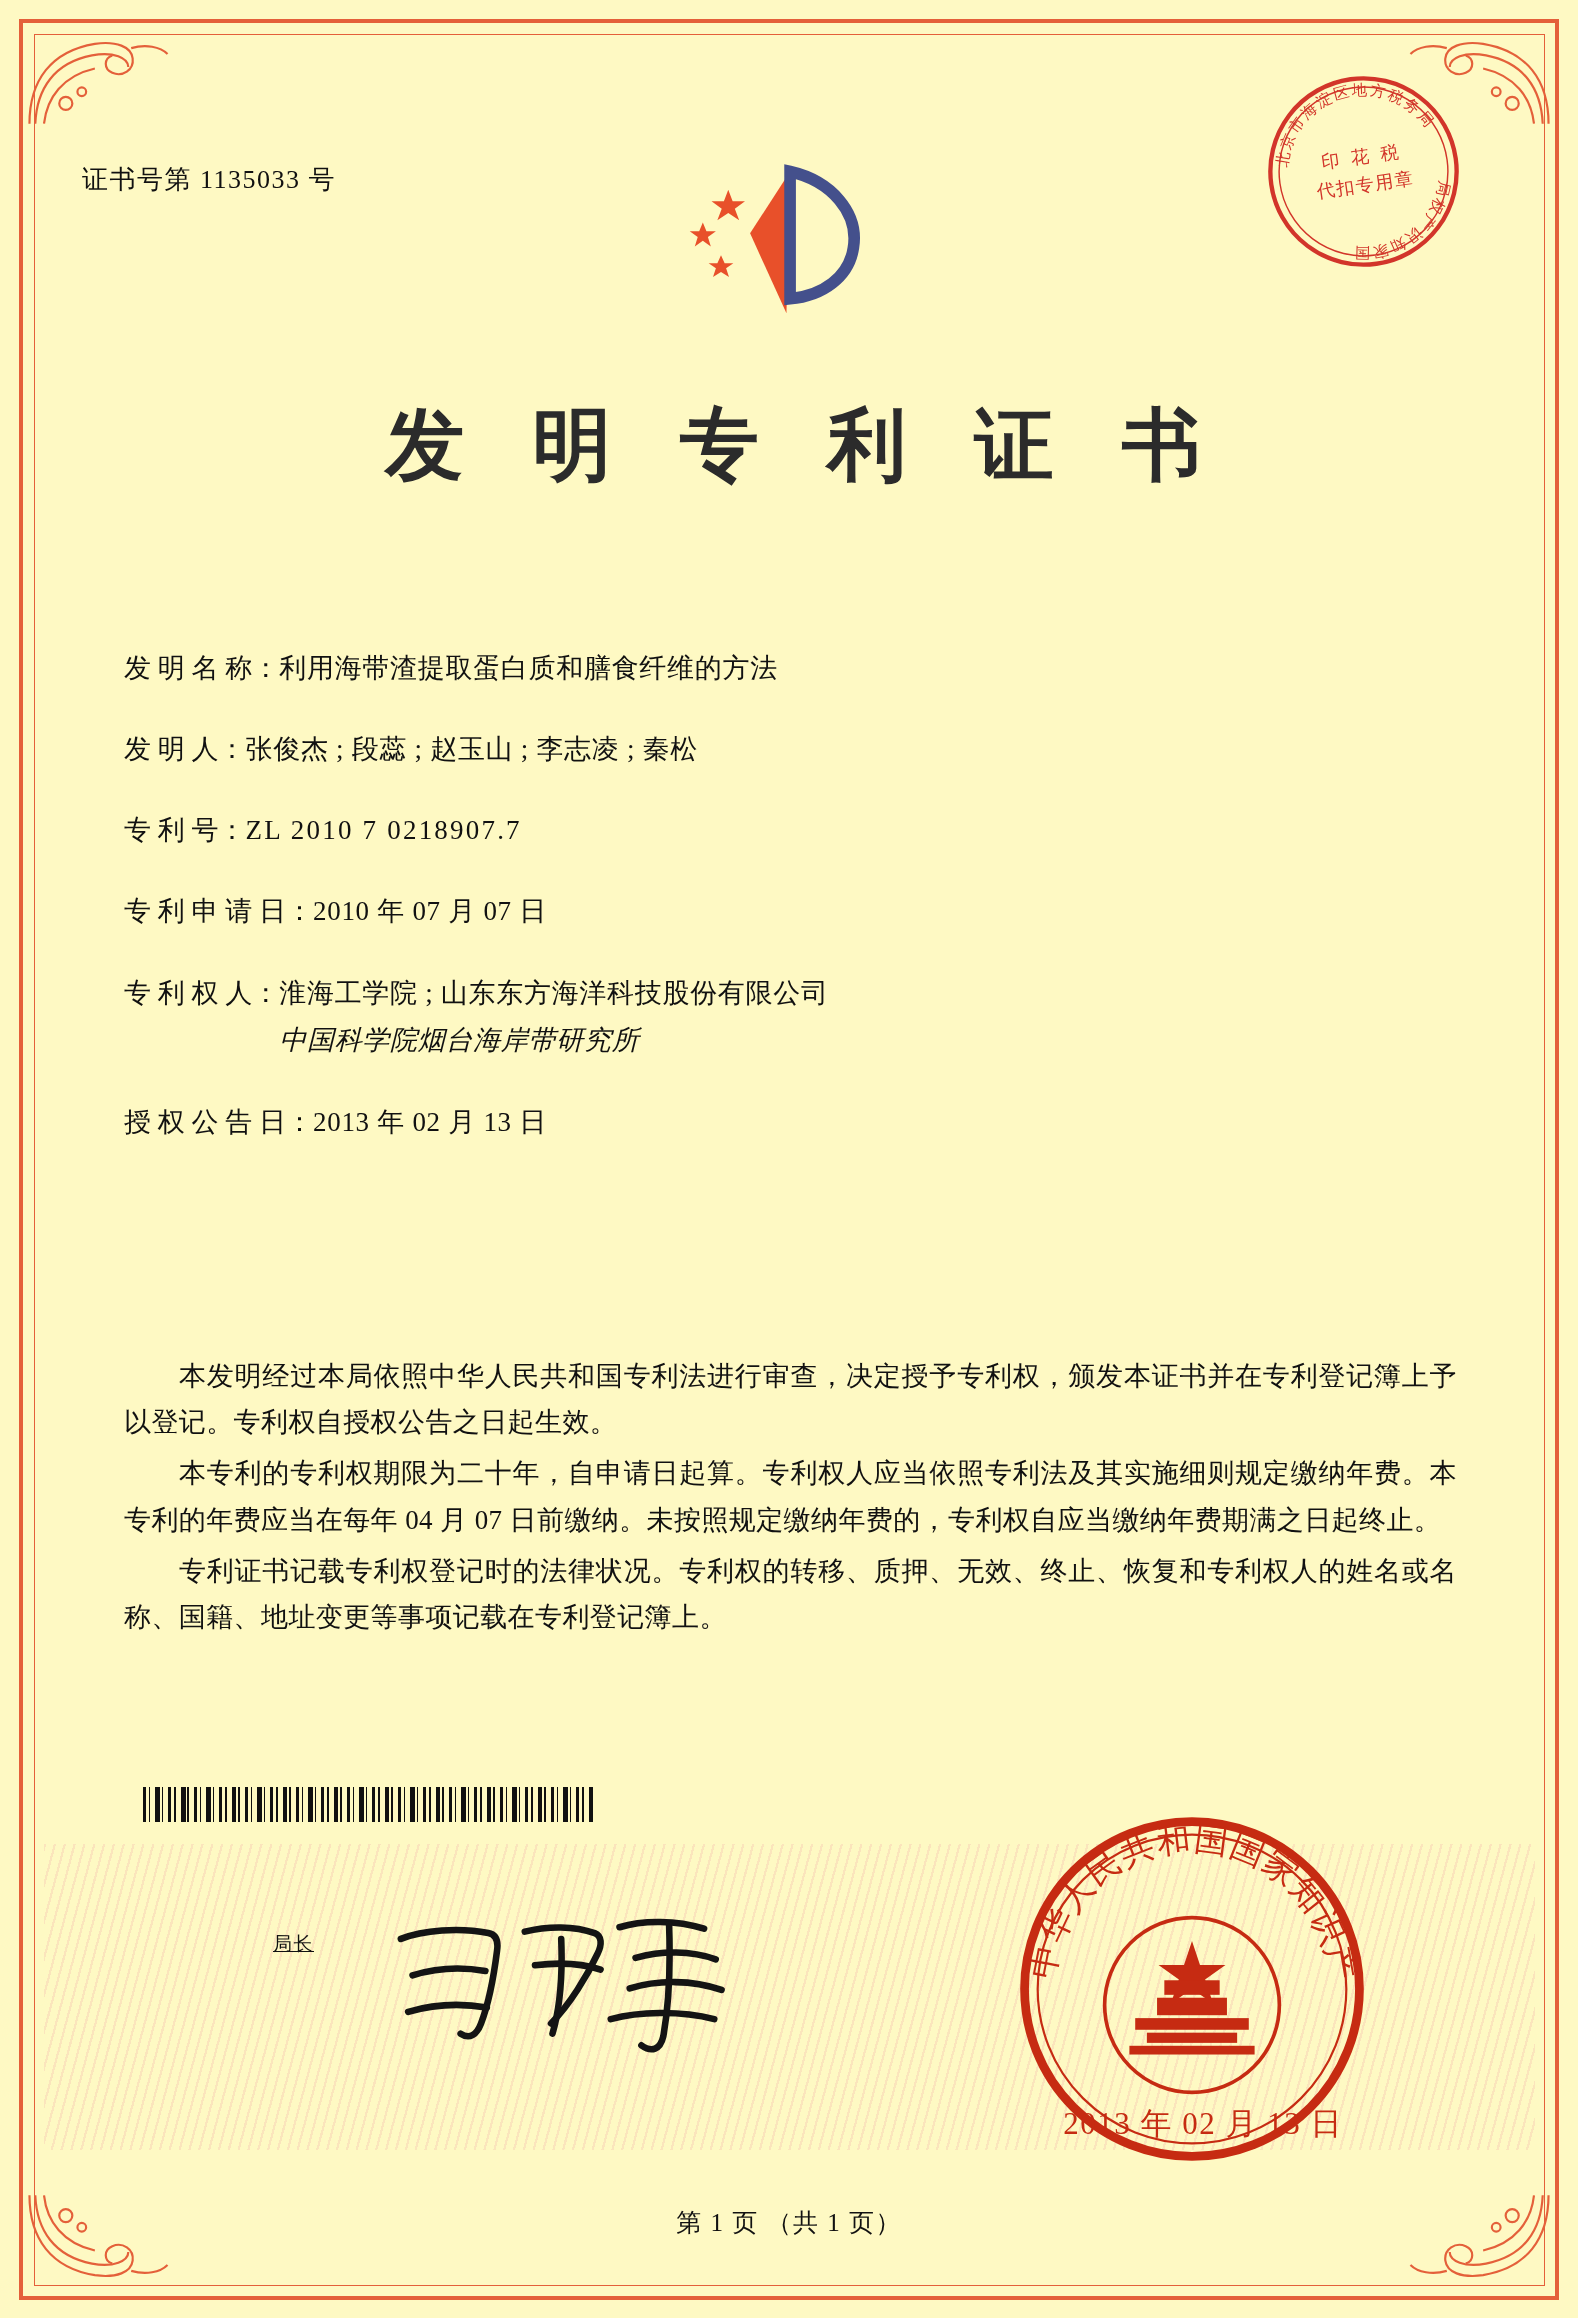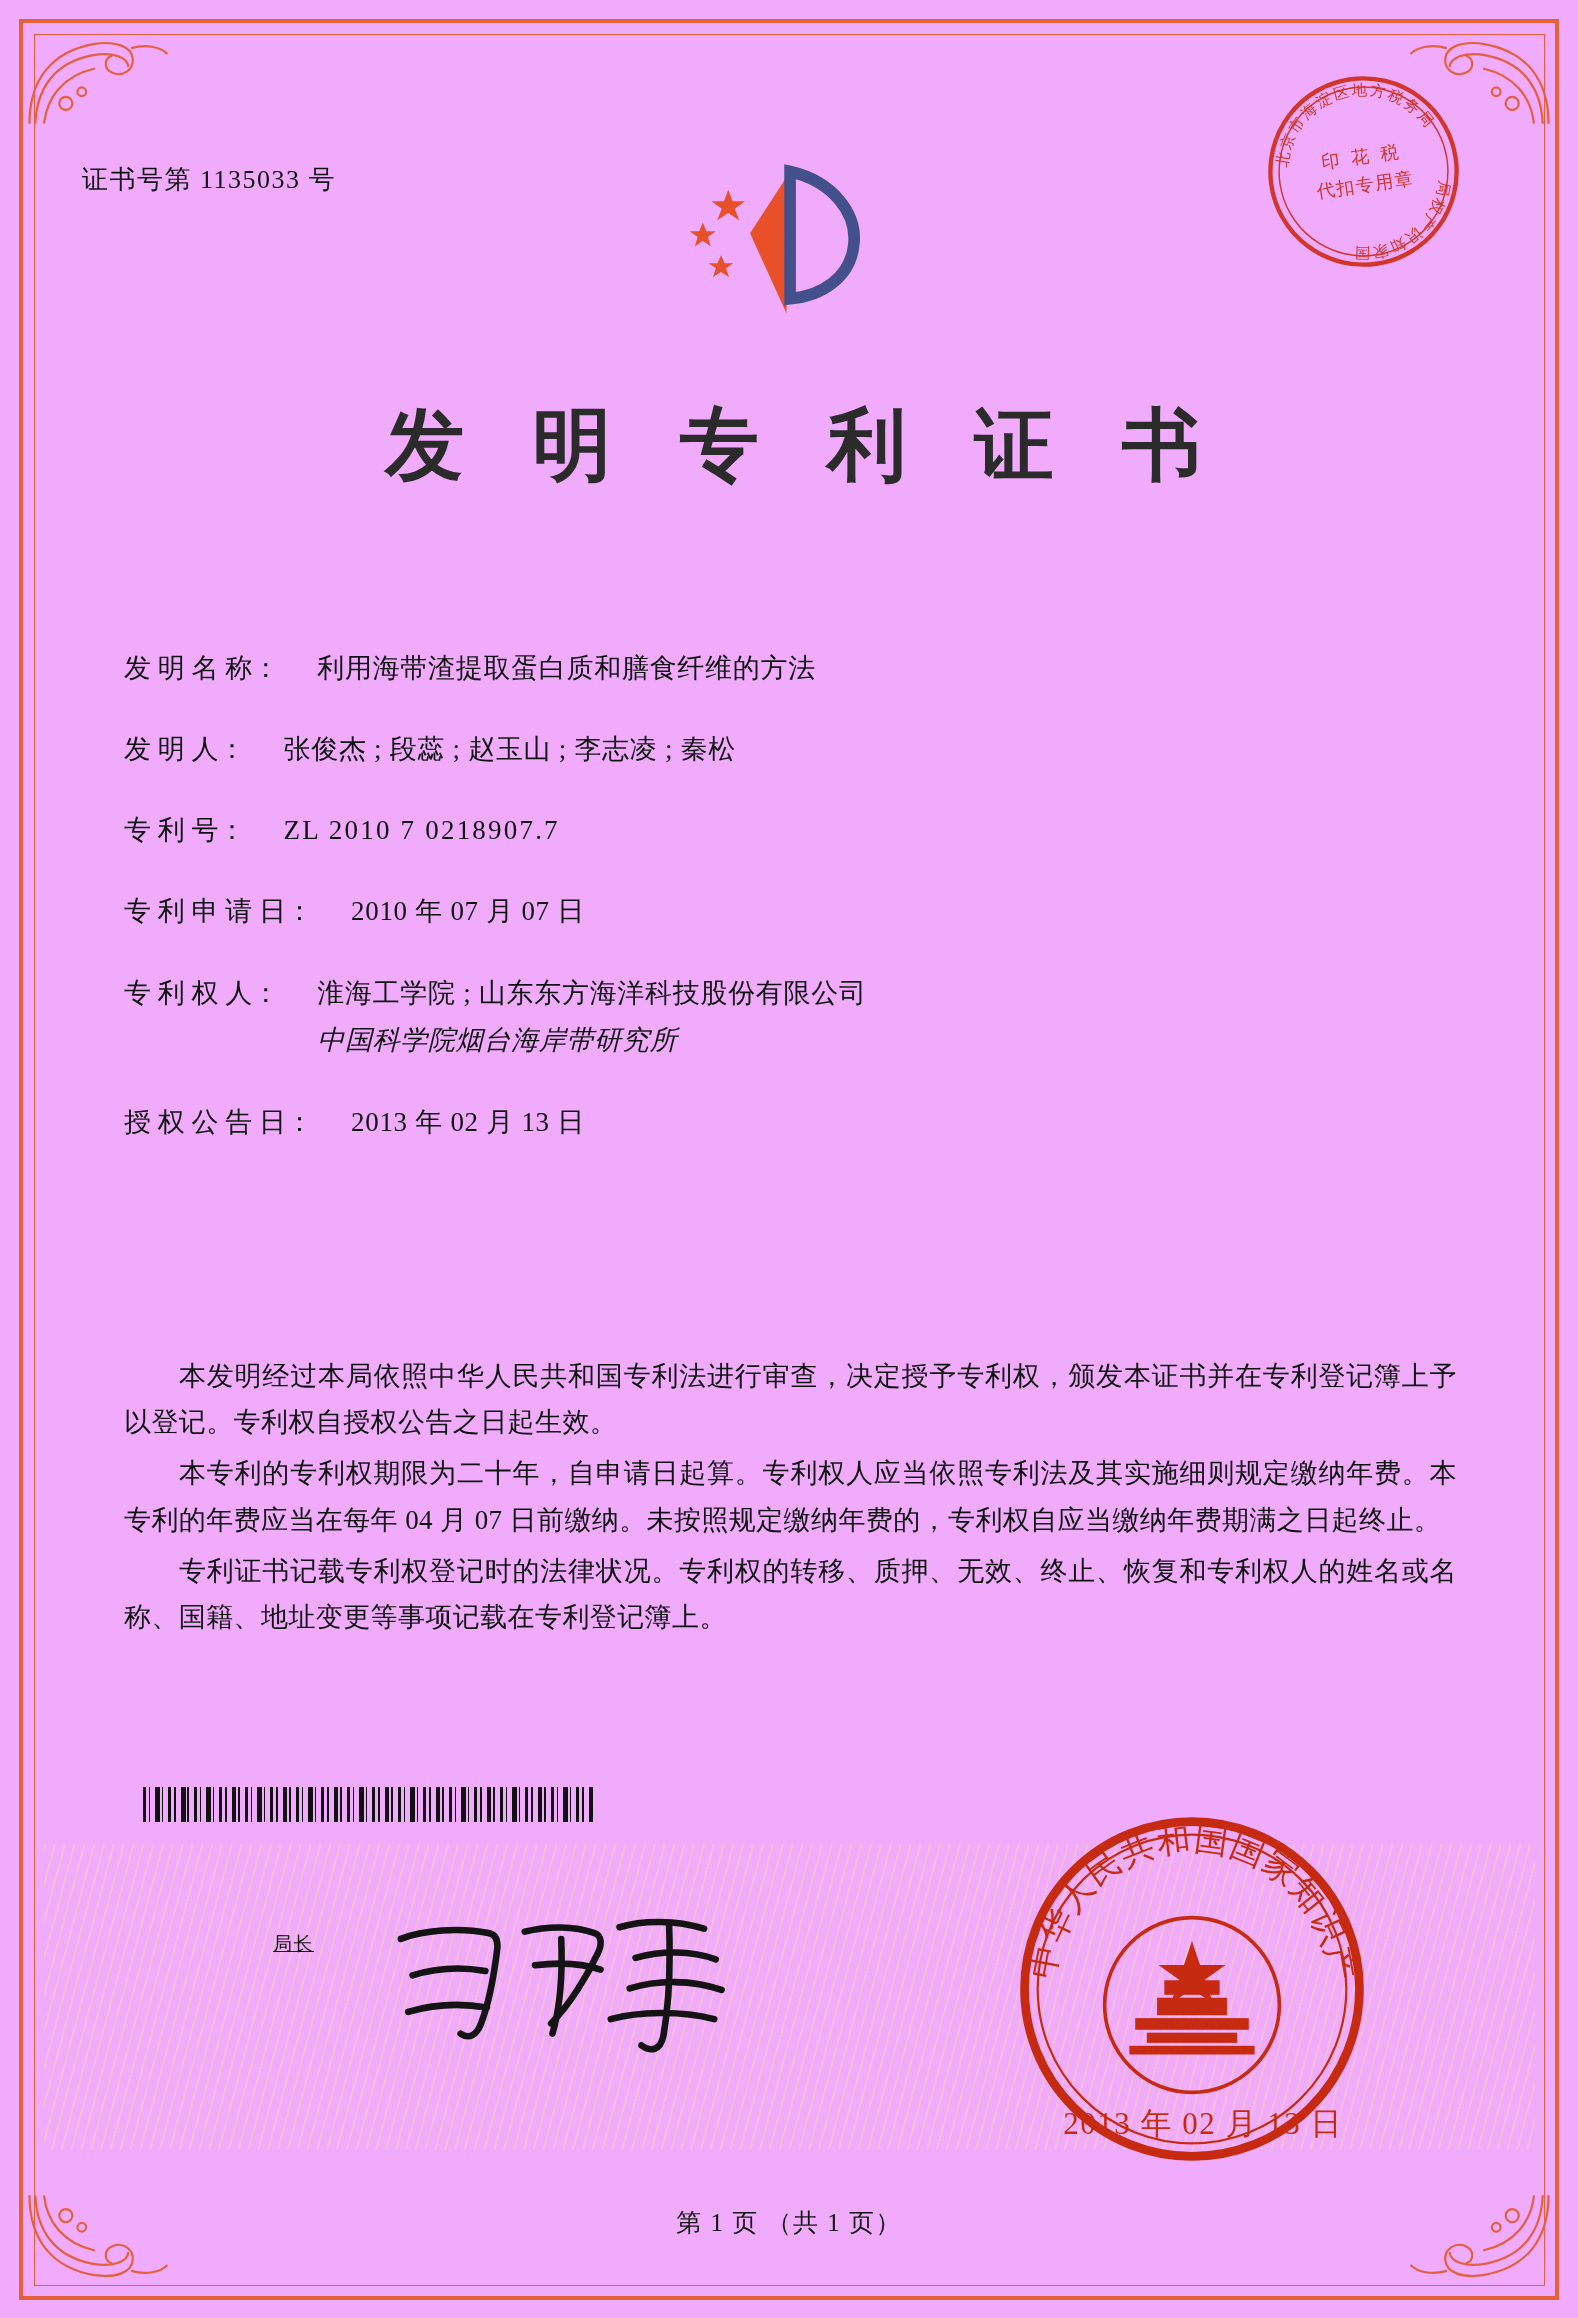--- a/index.html
+++ b/index.html
@@ -8,21 +8,21 @@
     background: #ffffff;
   }
   body {
     font-family: "Liberation Serif", "DejaVu Serif", serif;
     color: #1a1a1a;
   }
   .page {
     position: relative;
     width: 1578px;
     height: 2319px;
-    background: #f0abfc;
+    background: #fef9c3;
     overflow: hidden;
   }
 
   
   .border-outer {
     position: absolute;
     left: 19px; top: 19px;
     width: 1540px; height: 2281px;
     border: 4.4px solid #e4603a;
     box-sizing: border-box;
@@ -89,21 +89,20 @@
     top: 649px;
     width: 1333px;
     font-size: 27px;
     color: #111;
   }
   .field-row {
     display: flex;
     align-items: flex-start;
     margin-bottom: 42px;
     line-height: 1.45;
-    gap: 38px;
   }
   .field-label {
     white-space: nowrap;
     flex: 0 0 auto;
   }
   .field-value {
     flex: 1 1 auto;
     letter-spacing: 0.7px;
   }
   .field-value .second-line {

